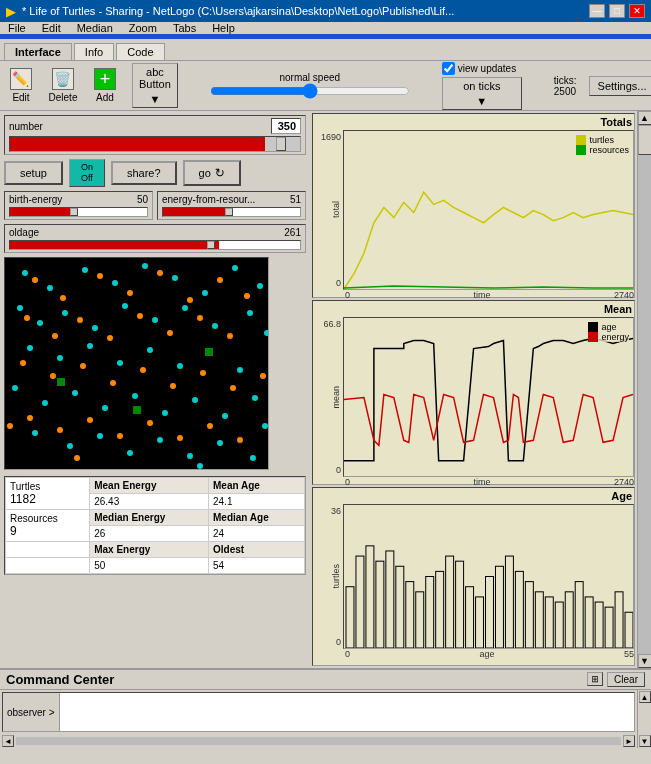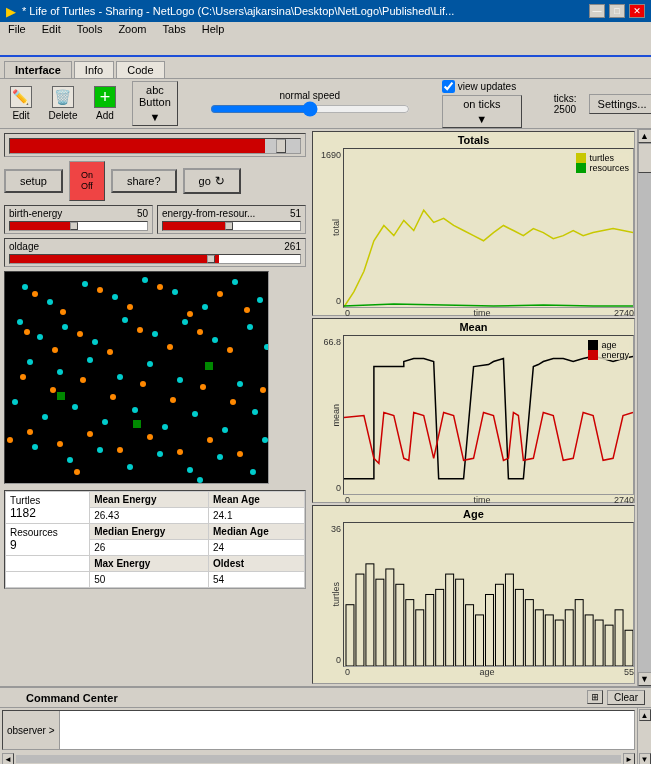--- a/index.html
+++ b/index.html
@@ -14,22 +14,22 @@
     .title-bar-left { display: flex; align-items: center; gap: 6px; }
     .title-icon { color: #ffcc00; font-size: 13px; }
     .title-controls { display: flex; gap: 4px; }
     .title-btn {
       width: 16px; height: 14px; background: #d4d0c8; border: 1px solid #888;
       display: flex; align-items: center; justify-content: center; font-size: 9px; cursor: pointer;
     }
 
     
     .menu-bar {
-      background: #d4d0c8; height: 35px; display: flex; 
-      padding: 0 4px; gap: 8px; border-bottom: 2px solid #1d4ed8;
+      background: #d4d0c8; height: 17px; display: flex; align-items: center;
+      padding: 0 4px; gap: 8px; border-bottom: 5px solid #1d4ed8;
     }
     .menu-item { font-size: 11px; cursor: pointer; padding: 1px 4px; }
 
     
     .tab-bar {
       background: #d4d0c8; height: 22px; display: flex; align-items: flex-end;
       padding: 0 4px; border-bottom: 1px solid #999;
     }
     .tab {
       padding: 2px 10px; font-size: 11px; cursor: pointer;
@@ -76,22 +76,22 @@
     .left-panel {
       width: 310px; padding: 4px; display: flex; flex-direction: column; gap: 4px;
       overflow: hidden;
     }
 
     
     .buttons-row {
       display: flex; align-items: center; gap: 6px;
     }
     .on-off-btn {
-      background: #ef4444; border: 1px outset #999;
-      padding: 8px 6px; font-size: 10px; cursor: pointer;
+      background: #14b8a6; border: 1px outset #999;
+      padding: 2px 6px; font-size: 10px; cursor: pointer;
       display: flex; flex-direction: column; align-items: center;
       line-height: 1.2; min-width: 36px;
     }
     .on-off-label-on { font-size: 9px; }
     .on-off-label-off { font-size: 9px; }
     .action-btn {
       background: #d4d0c8; border: 2px outset #999;
       padding: 4px 14px; font-size: 11px; cursor: pointer; font-weight: normal;
     }
     .go-btn {
@@ -136,21 +136,21 @@
     .right-panel {
       flex: 1; padding: 2px; display: flex; flex-direction: column; gap: 2px;
       overflow: hidden;
     }
 
     .chart-container {
       background: #e8e4c8; border: 1px inset #999; position: relative;
       flex: 1;
     }
     .chart-title {
-      text-align: center; font-size: 11px; font-weight: bold; padding: 2px;
+      text-align: right; font-size: 11px; font-weight: bold; padding: 2px;
     }
     .legend-item { display: flex; align-items: center; gap: 3px; }
     .legend-dot { width: 10px; height: 10px; }
 
     
     .right-scrollbar {
       width: 14px; background: #d4d0c8; border-left: 1px solid #999;
       display: flex; flex-direction: column; align-items: center;
     }
     .scroll-btn {
@@ -162,21 +162,21 @@
 
     
     .command-center {
       height: 80px; border-top: 2px solid #999;
       background: #d4d0c8;
     }
     .command-header {
       background: #d4d0c8; height: 20px; display: flex; align-items: center;
       justify-content: space-between; padding: 0 6px; border-bottom: 1px solid #999;
     }
-    .command-title { font-size: 11px; font-weight: bold; margin-left: 20px; }
+    .command-title { font-size: 13px; font-weight: bold; }
     .command-icons { display: flex; gap: 4px; }
     .cmd-icon {
       width: 16px; height: 14px; background: #d4d0c8; border: 1px outset #999;
       display: flex; align-items: center; justify-content: center; font-size: 9px; cursor: pointer;
     }
     .command-input-area {
       height: 40px; background: #fff; margin: 2px; border: 1px inset #999;
       display: flex; align-items: center; overflow: hidden;
     }
     .observer-label {
@@ -225,21 +225,21 @@
   <div class="title-controls">
     <div class="title-btn">—</div>
     <div class="title-btn">□</div>
     <div class="title-btn" style="background:#e00; color:white;">✕</div>
   </div>
 </div>
 
 <div class="menu-bar">
   <span class="menu-item">File</span>
   <span class="menu-item">Edit</span>
-  <span class="menu-item">Tools</span>
+  <span class="menu-item">Median</span>
   <span class="menu-item">Zoom</span>
   <span class="menu-item">Tabs</span>
   <span class="menu-item">Help</span>
 </div>
 
 <div class="tab-bar">
   <div class="tab active">Interface</div>
   <div class="tab">Info</div>
   <div class="tab">Code</div>
 </div>
@@ -282,20 +282,24 @@
     <span>ticks: 2500</span>
   </div>
   <button class="settings-btn">Settings...</button>
 </div>
 
 <div class="main-area">
 
   <div class="left-panel">
 
     <div class="number-slider-container">
+      <div class="number-slider-header">
+        <span class="number-slider-label">number</span>
+        <span class="number-slider-value">350</span>
+      </div>
       <div class="number-track">
         <div style="position:absolute; left:0; top:0; width:88%; height:100%; background:#c00;"></div>
         <div class="number-thumb"></div>
       </div>
     </div>
 
     <div class="buttons-row">
       <button class="action-btn">setup</button>
       <div class="on-off-btn">
         <span class="on-off-label-on">On</span>

